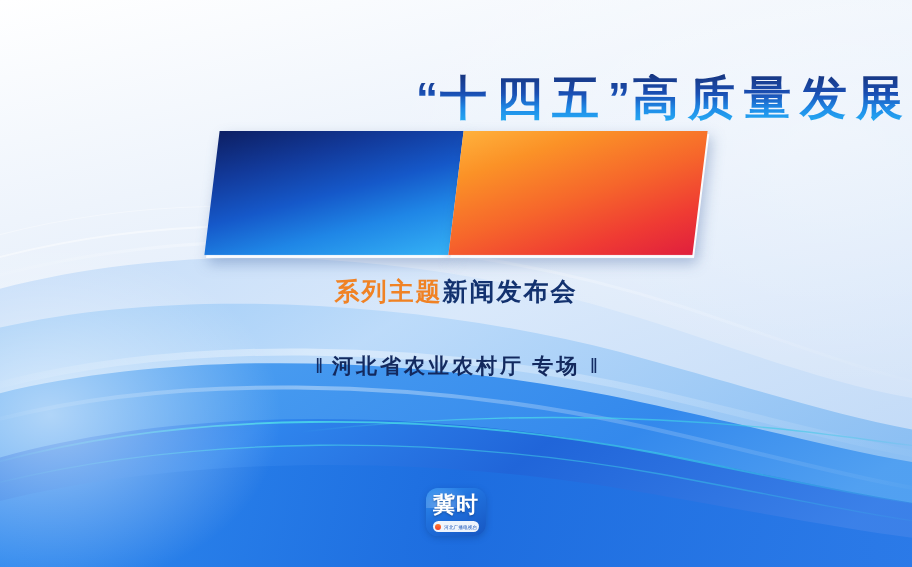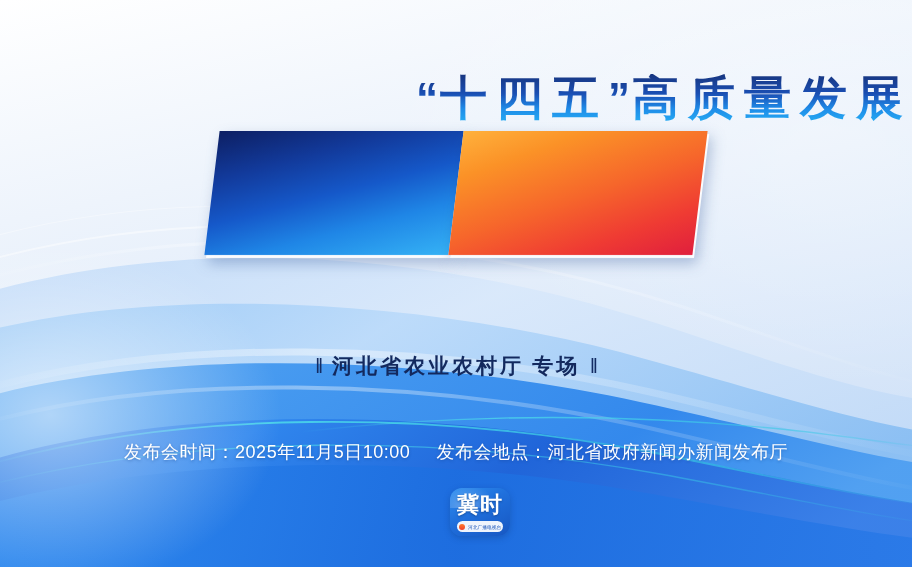--- a/index.html
+++ b/index.html
@@ -89,21 +89,20 @@
   
   .logo{
     position:absolute;left:426px;top:488px;width:60px;height:60px;
   }
   .logo .plate{
     position:absolute;left:0;top:0;width:60px;height:48px;
     border-radius:12px;
     background:linear-gradient(150deg,#2f8ff0 0%,#1f6fdc 45%,#1757c2 100%);
     box-shadow:0 2px 6px rgba(15,60,130,.35);
     overflow:hidden;
-    margin-left:24px;
   }
   .logo .gloss{
     position:absolute;left:-6px;top:-14px;width:72px;height:34px;
     background:radial-gradient(60% 100% at 30% 100%, rgba(255,255,255,.30), rgba(255,255,255,0) 70%);
   }
   .logo .ji{
     position:absolute;left:0;top:3px;width:60px;text-align:center;
     font-family:"Liberation Serif","DejaVu Serif",serif;
     font-weight:700;font-size:22px;color:#ffffff;letter-spacing:1px;
     line-height:1.25;
@@ -211,24 +210,24 @@
 
     <rect x="0" y="250" width="420" height="317" fill="url(#glowL)"></rect>
   </svg>
 
   <div class="stack">
 
     <div class="line1"><span class="q">“</span><span>十四五</span><span class="q">”</span><span>高质量发展</span></div>
 
     <div class="bigtitle"><span class="blue">河北</span><span class="warm">答卷</span></div>
 
+    <div class="sub1"><span class="o">系列主题</span><span class="b">新闻发布会</span></div>
 
     <div class="venue"><span class="bar">‖</span> <span>河北省农业农村厅 专场</span> <span class="bar">‖</span></div>
 
-    <div class="infoline"><span>发布会时间：</span><span>2025年11月5日10:00</span><span class="gap"></span><span>发布会地点：</span><span>河北省政府新闻办新闻发布厅</span></div>
 
     <div class="logo">
       <div class="plate">
         <div class="gloss"></div>
         <div class="ji">冀时</div>
         <div class="tvbar">
           <span class="dot"></span>
           <span class="tvtxt">河北广播电视台</span>
         </div>
       </div>

